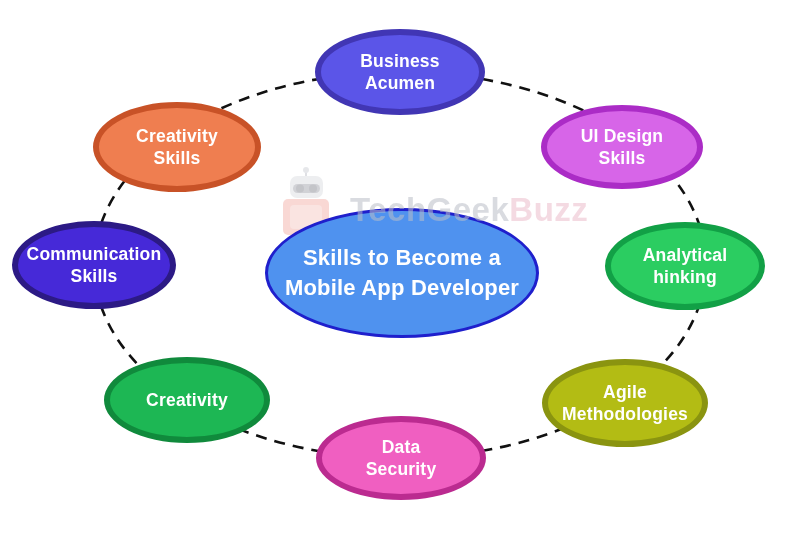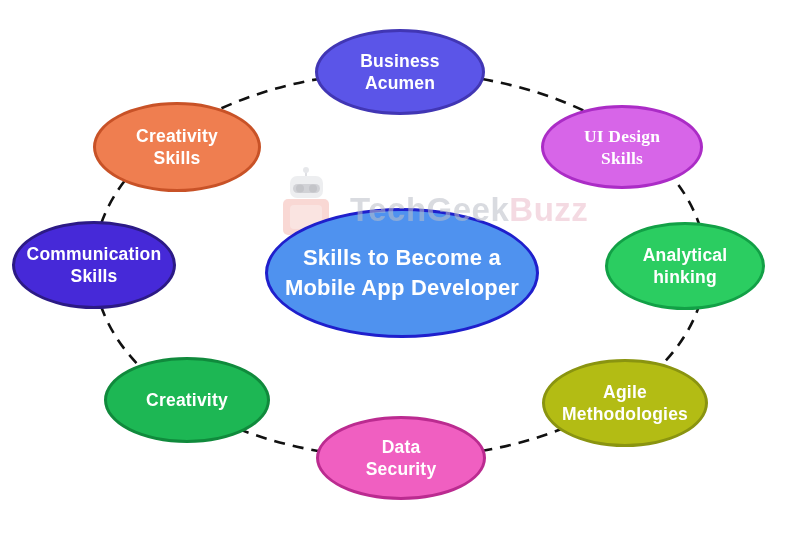--- a/index.html
+++ b/index.html
@@ -6,31 +6,31 @@
   .canvas{
     position:relative;width:800px;height:533px;background:#ffffff;overflow:hidden;
     font-family:"Liberation Sans","DejaVu Sans",sans-serif;
     outline:1px solid #e4e4e4;
   }
   .layer{position:absolute;left:0;top:0;width:800px;height:533px;}
   svg.ringlayer{z-index:1;}
   .node{
     position:absolute;z-index:2;border-radius:50%;
     display:flex;flex-direction:column;align-items:center;justify-content:center;
-    border:3px solid #fca5a5;box-sizing:border-box;
+    border:6px solid #fca5a5;box-sizing:border-box;
     color:#ffffff;font-weight:700;text-align:center;line-height:1.28;
     font-size:17.5px;letter-spacing:.2px;
   }
   .node span{display:block;}
   .central{
     left:265px;top:208px;width:274px;height:130px;
     font-size:22px;line-height:1.35;z-index:2;border-width:3px;align-items:center;
   }
   .n-business{left:315px;top:29px;width:170px;height:86px;}
-  .n-uidesign{left:541px;top:105px;width:162px;height:84px;font-family:Liberation Serif, serif;}
+  .n-uidesign{left:541px;top:105px;width:162px;height:84px;}
   .n-analytical{left:605px;top:222px;width:160px;height:88px;}
   .n-agile{left:542px;top:359px;width:166px;height:88px;}
   .n-datasec{left:316px;top:416px;width:170px;height:84px;}
   .n-creativity{left:104px;top:357px;width:166px;height:86px;}
   .n-comm{left:12px;top:221px;width:164px;height:88px;}
   .n-prog{left:93px;top:102px;width:168px;height:90px;}
   .watermark-text{
     position:absolute;left:350px;top:191px;z-index:3;pointer-events:none;
     font-size:33px;font-weight:700;letter-spacing:.5px;white-space:nowrap;
   }

